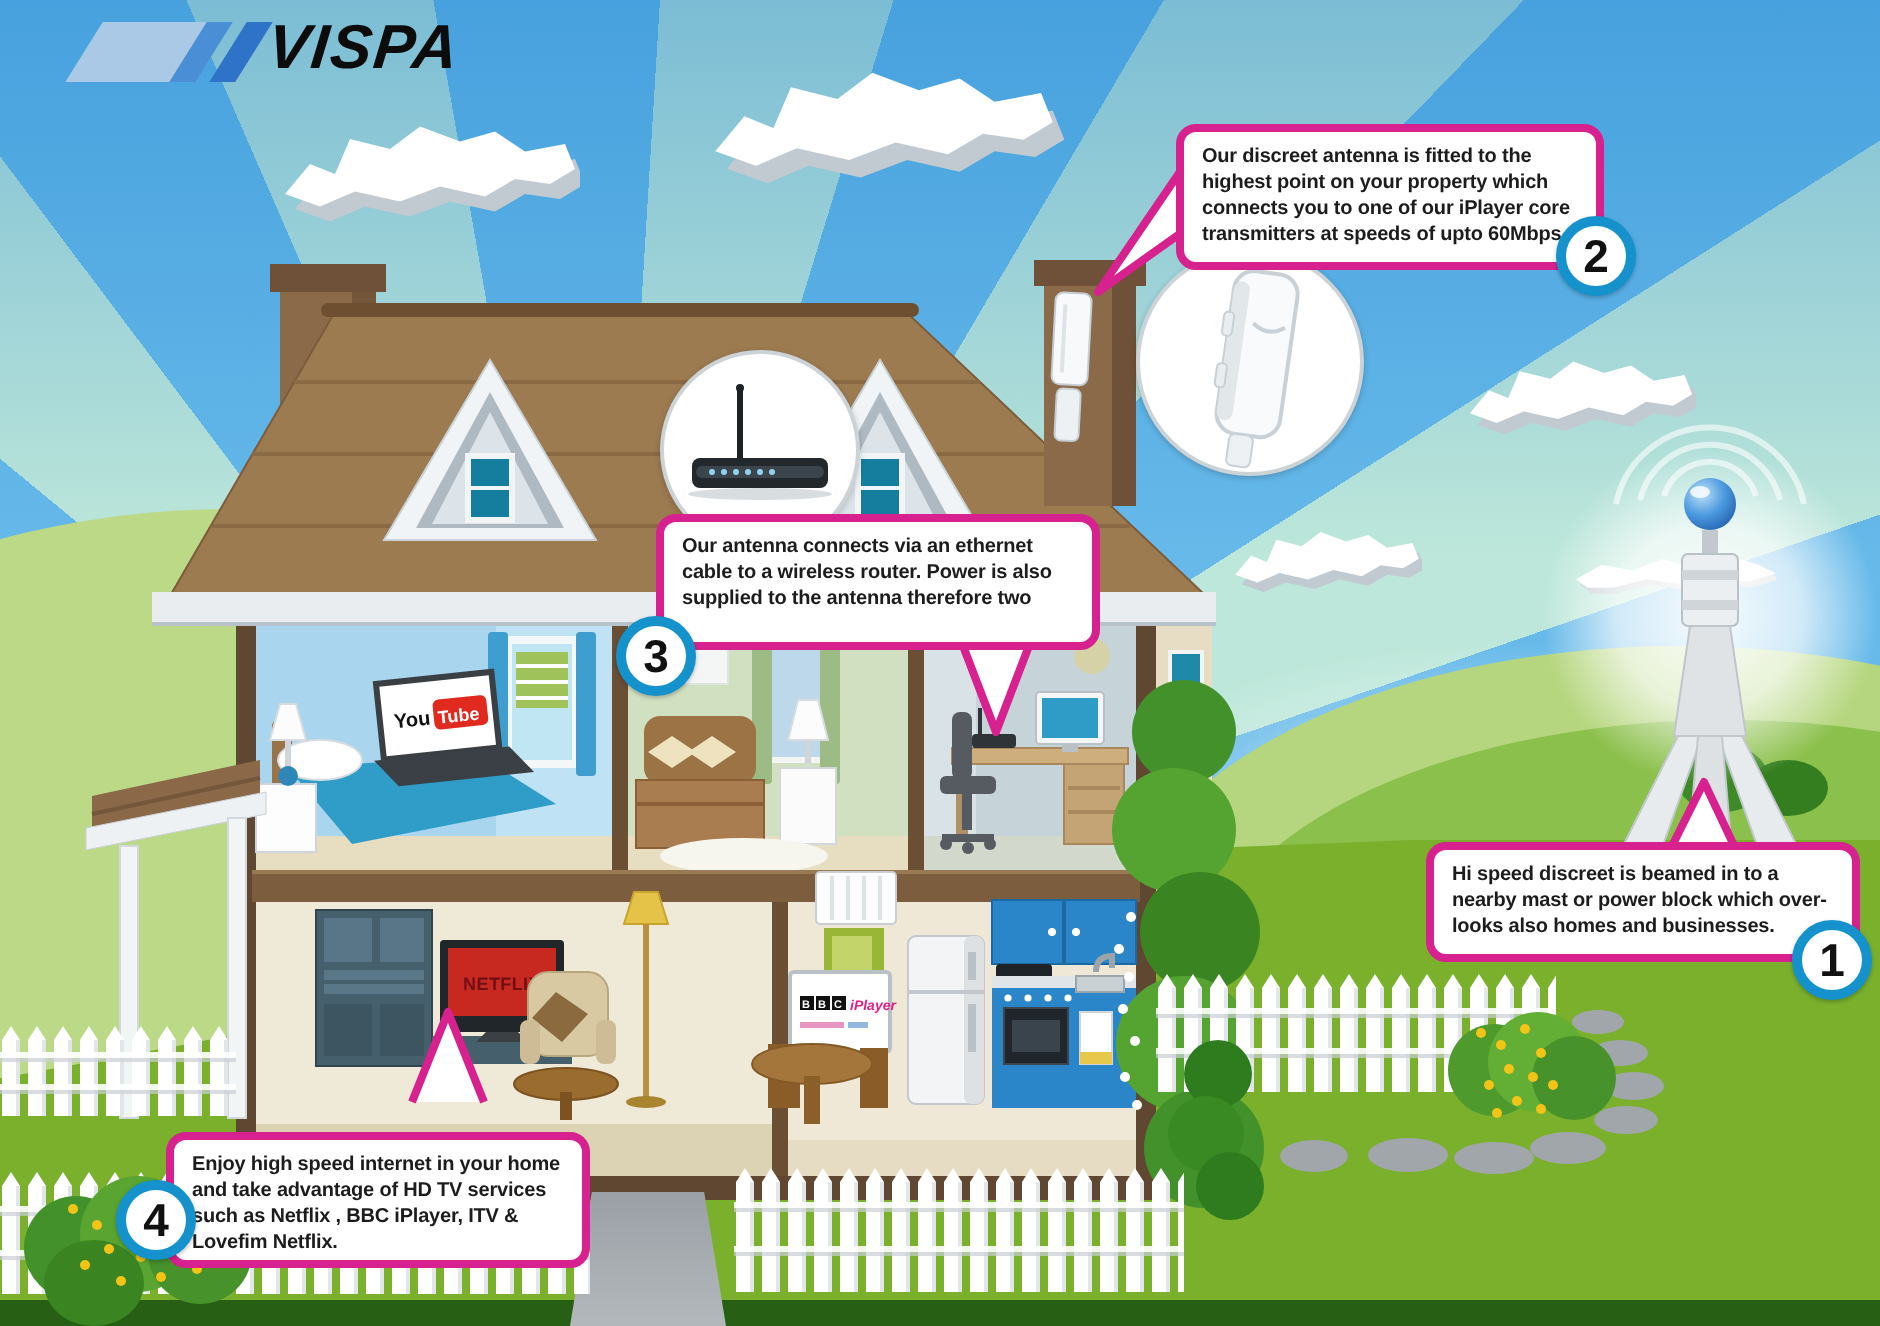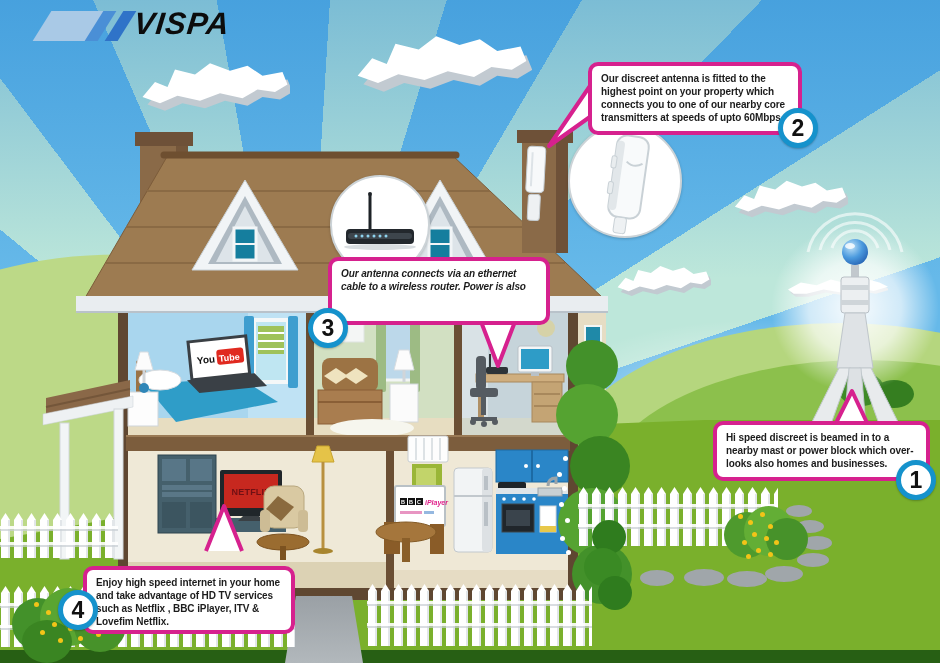--- a/index.html
+++ b/index.html
@@ -477,26 +477,27 @@
   <svg class="tail" style="left:826px;top:385px;width:52px;height:46px" viewBox="0 0 52 46">
     <path d="M8,42 L26,6 L43,42" fill="#ffffff" stroke="#d6218e" stroke-width="4" stroke-linejoin="round"></path>
   </svg>
   <svg class="tail" style="left:198px;top:500px;width:52px;height:54px" viewBox="0 0 52 54">
     <path d="M8,51 L26,6 L44,51" fill="#ffffff" stroke="#d6218e" stroke-width="4" stroke-linejoin="round"></path>
   </svg>
 
   <div class="callout" style="left:588px;top:62px;width:214px;height:73px;">
     <div class="ln">Our discreet antenna is fitted to the</div>
     <div class="ln">highest point on your property which</div>
-    <div class="ln">connects you to one of our nearby core</div>
+    <div class="ln">connects you to one of our iPlayer core</div>
     <div class="ln">transmitters at speeds of upto 60Mbps.</div>
   </div>
-  <div class="callout" style="left:328px;top:257px;width:222px;height:68px;font-style:italic;">
+  <div class="callout" style="left:328px;top:257px;width:222px;height:68px;">
     <div class="ln">Our antenna connects via an ethernet</div>
     <div class="ln">cable to a wireless router. Power is also</div>
+    <div class="ln">supplied to the antenna therefore two</div>
   </div>
   <div class="callout" style="left:713px;top:421px;width:217px;height:60px;">
     <div class="ln">Hi speed discreet is beamed in to a</div>
     <div class="ln">nearby mast or power block which over-</div>
     <div class="ln">looks also homes and businesses.</div>
   </div>
   <div class="callout" style="left:83px;top:545px;width:212px;height:68px;margin-top:21px;">
     <div class="ln">Enjoy high speed internet in your home</div>
     <div class="ln">and take advantage of HD TV services</div>
     <div class="ln">such as Netflix , BBC iPlayer, ITV &amp;</div>

